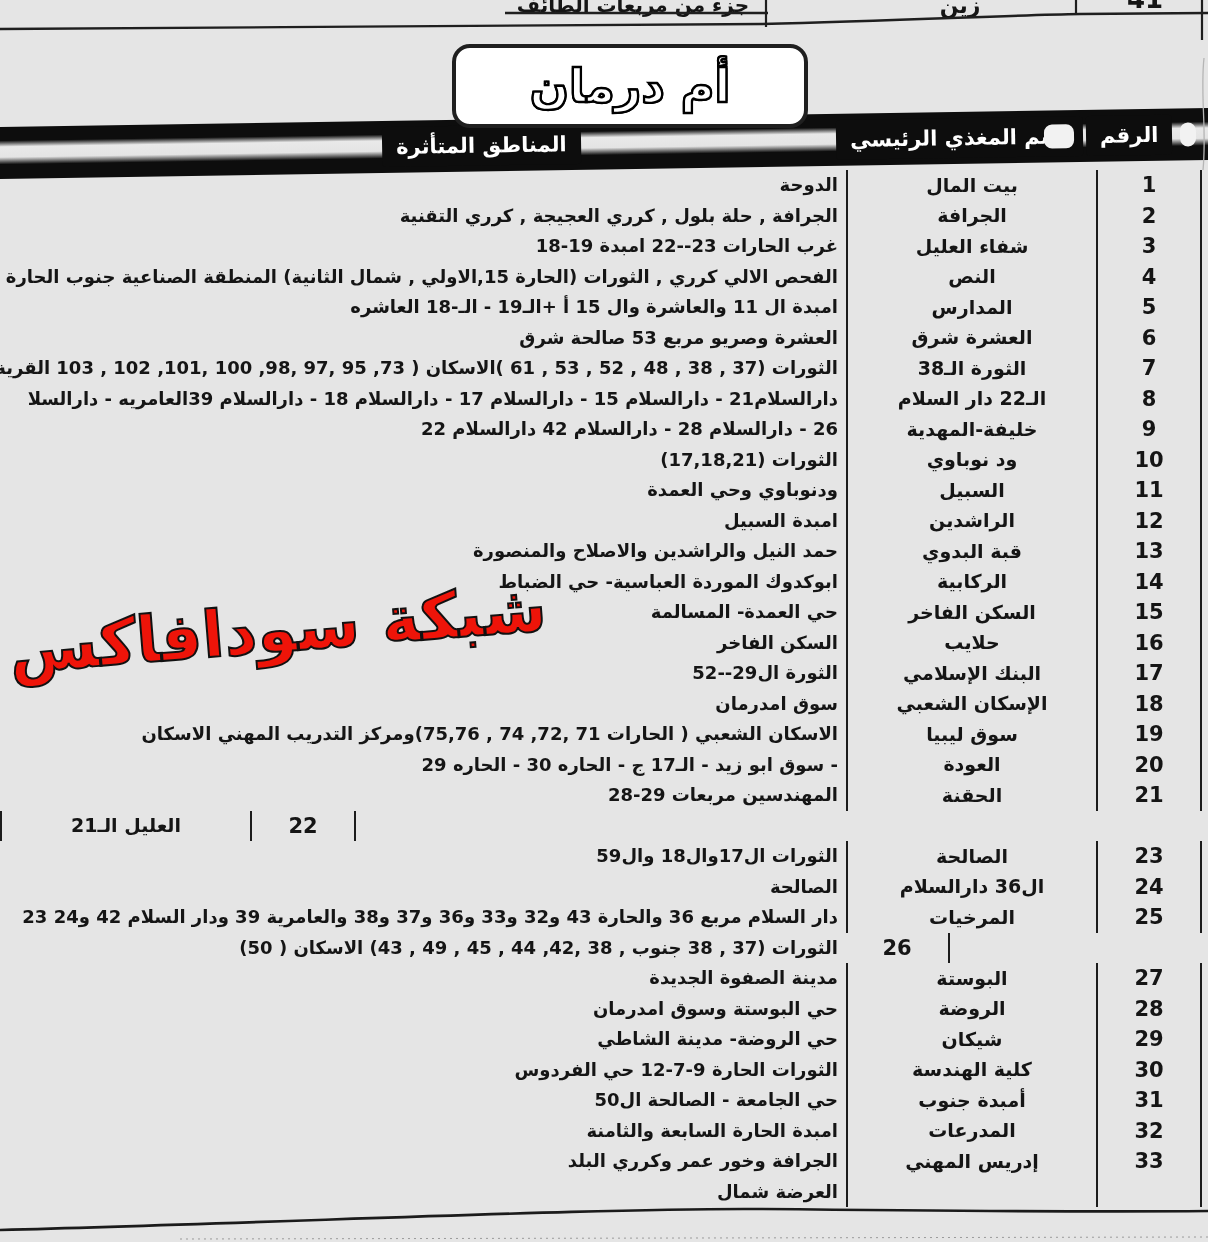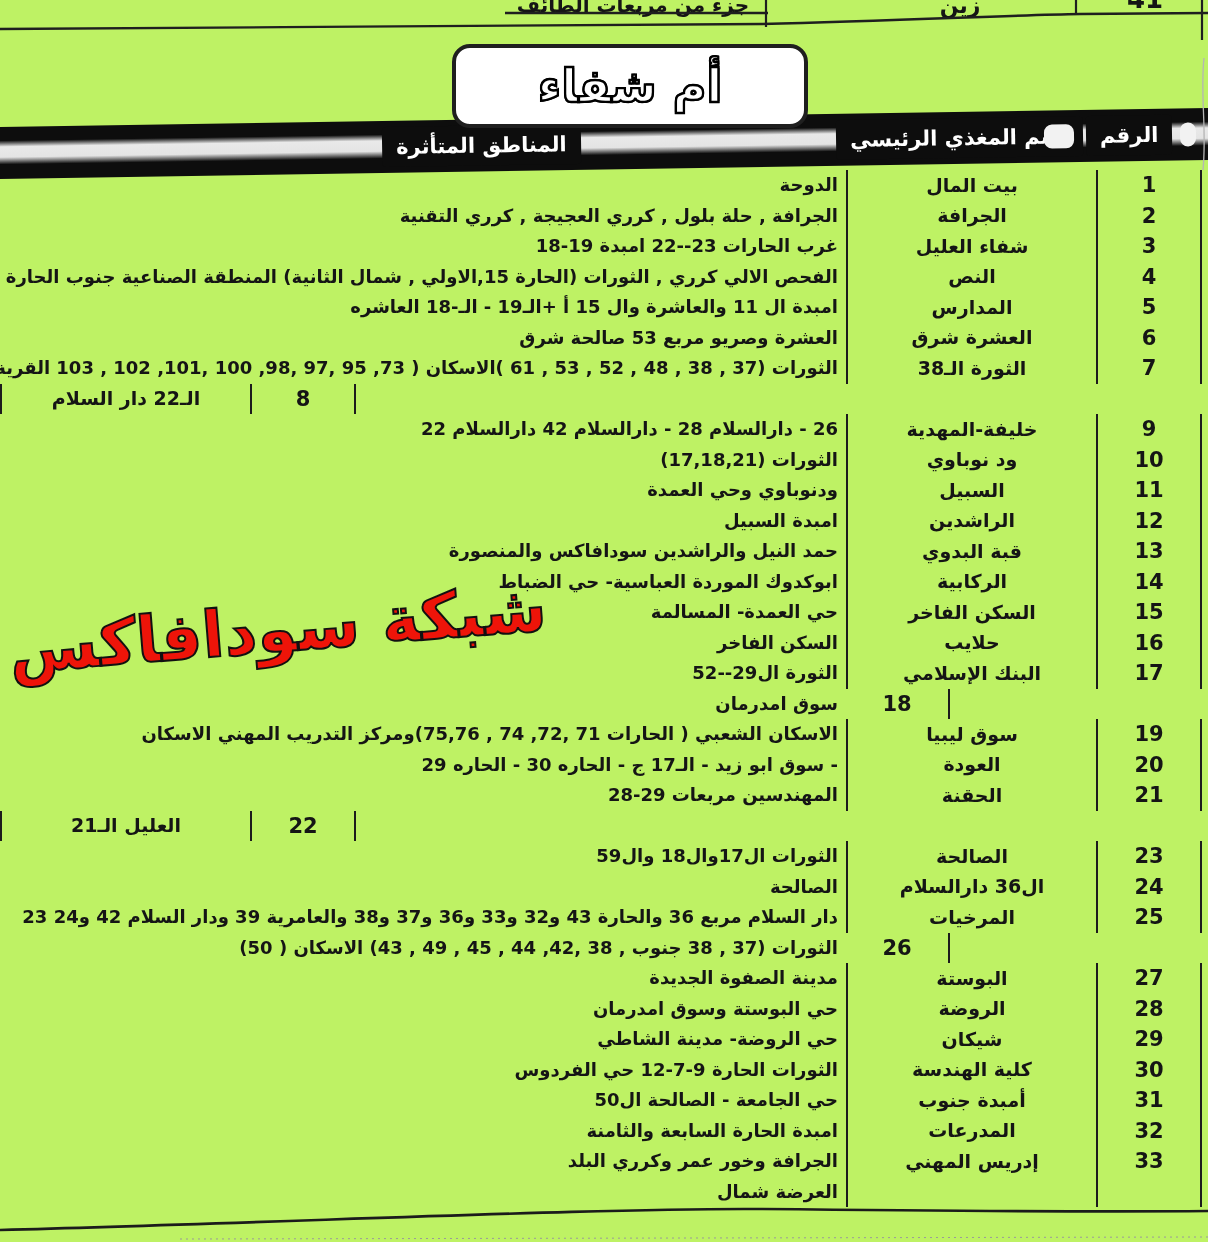--- a/index.html
+++ b/index.html
@@ -1,19 +1,19 @@
 <!DOCTYPE html>
 <html lang="ar"><head>
 <meta charset="utf-8">
 <style>
   html,body{margin:0;padding:0;}
   .page{
     position:relative;
     width:1208px;height:1242px;
-    background:#bef264;
+    background:#e5e5e5;
     overflow:hidden;
     font-family:"DejaVu Sans", sans-serif;
     color:#151515;
   }
   
   .pt-text{position:absolute;font-weight:bold;text-align:center;white-space:nowrap;direction:rtl;}
   .pt-left{left:500px;top:-7px;width:266px;font-size:20px;}
   .pt-op{left:850px;top:-7px;width:220px;font-size:22px;}
   .pt-num{left:1105px;top:-16px;width:80px;font-size:26px;}
   .top-svg{position:absolute;left:0;top:0;z-index:2;}
@@ -95,21 +95,21 @@
 
   <div class="band">
     <span class="band-label areas-lbl">المناطق المتأثرة</span>
     <span class="band-label feeder-lbl">اسم المغذي الرئيسي</span>
     <span class="band-label number-lbl">الرقم</span>
     <span class="band-blob blob-a"></span>
     <span class="band-blob blob-b"></span>
   </div>
 
   <div class="title-box">
-    <span class="title-text">أم شفاء</span>
+    <span class="title-text">أم درمان</span>
   </div>
 
   <div class="table">
     <div>
         <div class="row">
       <div class="cell areas">الدوحة</div>
       <div class="cell name">بيت المال</div>
       <div class="cell num">1</div>
     </div>
         <div class="row">
@@ -136,20 +136,21 @@
       <div class="cell areas">العشرة وصريو مربع 53 صالحة شرق</div>
       <div class="cell name">العشرة شرق</div>
       <div class="cell num">6</div>
     </div>
         <div class="row">
       <div class="cell areas">الثورات (37 , 38 , 48 , 52 , 53 , 61 )الاسكان ( 73, 95 ,97 ,98, 100 ,101, 102 , 103 القرية</div>
       <div class="cell name">الثورة الـ38</div>
       <div class="cell num">7</div>
     </div>
         <div class="row">
+      <div class="cell areas">دارالسلام21 - دارالسلام 15 - دارالسلام 17 - دارالسلام 18 - دارالسلام 39العامريه  - دارالسلا</div>
       <div class="cell name">الـ22 دار السلام</div>
       <div class="cell num">8</div>
     </div>
         <div class="row">
       <div class="cell areas">26 - دارالسلام 28 - دارالسلام 42 دارالسلام 22</div>
       <div class="cell name">خليفة-المهدية</div>
       <div class="cell num">9</div>
     </div>
         <div class="row">
       <div class="cell areas">الثورات (17,18,21)</div>
@@ -160,21 +161,21 @@
       <div class="cell areas">ودنوباوي وحي العمدة</div>
       <div class="cell name">السبيل</div>
       <div class="cell num">11</div>
     </div>
         <div class="row">
       <div class="cell areas">امبدة السبيل</div>
       <div class="cell name">الراشدين</div>
       <div class="cell num">12</div>
     </div>
         <div class="row">
-      <div class="cell areas">حمد النيل والراشدين سودافاكس والمنصورة</div>
+      <div class="cell areas">حمد النيل والراشدين والاصلاح والمنصورة</div>
       <div class="cell name">قبة البدوي</div>
       <div class="cell num">13</div>
     </div>
         <div class="row">
       <div class="cell areas">ابوكدوك الموردة العباسية- حي الضباط</div>
       <div class="cell name">الركابية</div>
       <div class="cell num">14</div>
     </div>
         <div class="row">
       <div class="cell areas">حي العمدة- المسالمة</div>
@@ -186,20 +187,21 @@
       <div class="cell name">حلايب</div>
       <div class="cell num">16</div>
     </div>
         <div class="row">
       <div class="cell areas">الثورة ال29--52</div>
       <div class="cell name">البنك الإسلامي</div>
       <div class="cell num">17</div>
     </div>
         <div class="row">
       <div class="cell areas">سوق امدرمان</div>
+      <div class="cell name">الإسكان الشعبي</div>
       <div class="cell num">18</div>
     </div>
         <div class="row">
       <div class="cell areas">الاسكان الشعبي ( الحارات 71 ,72, 74 , 75,76)ومركز التدريب المهني الاسكان</div>
       <div class="cell name">سوق ليبيا</div>
       <div class="cell num">19</div>
     </div>
         <div class="row">
       <div class="cell areas">- سوق ابو زيد -  الـ17 ج - الحاره 30 - الحاره 29</div>
       <div class="cell name">العودة</div>

